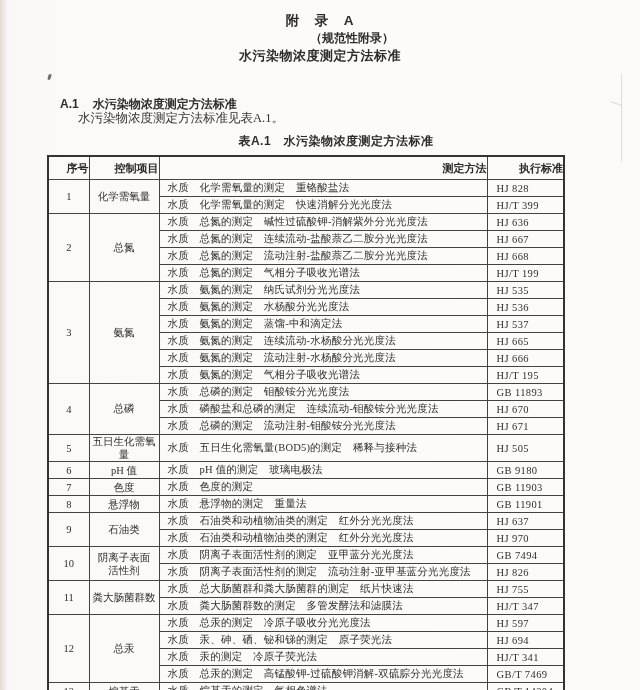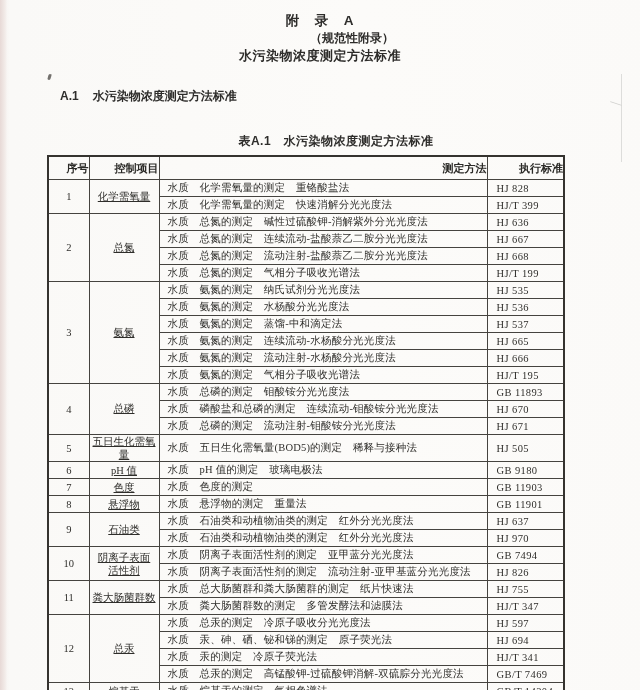--- a/index.html
+++ b/index.html
@@ -35,21 +35,21 @@
     position: absolute; left: 48px; top: 74px; width: 3px; height: 6px;
     background: #5a5855; border-radius: 2px 0 2px 1px; transform: rotate(14deg); opacity: .85;
   }
 
   .heading-block { position: absolute; left: 0; width: 640px; text-align: center; }
   .h-appendix  { top: 12px;  font: bold 13.5px "Liberation Sans", sans-serif; letter-spacing: 1px; }
   .h-normative { top: 30px;  font: bold 12px "Liberation Sans", sans-serif; margin-left: 32px; }
   .h-main      { top: 47px;  font: bold 13px "Liberation Sans", sans-serif; letter-spacing: .5px; }
 
   .section-line {
-    position: absolute; left: 60px; top: 88px;
+    position: absolute; left: 60px; top: 96px;
     font: bold 12px "Liberation Sans", sans-serif;
     text-align: center;
   }
   .section-line .sec-num { margin-right: 14px; }
 
   .intro-line {
     position: absolute; left: 78px; top: 110px;
     font-size: 12.5px; color: #33322f;
   }
 
@@ -69,41 +69,42 @@
     padding: 0;
     overflow: hidden;
   }
   .std-table thead th {
     height: 22px;
     font: bold 11px "Liberation Serif", "DejaVu Serif", serif;
     text-align: right; color: #2b2a27;
   }
   .std-table tbody td { height: 16px; font-size: 10.5px; color: #2f2e2b; }
   td.col-no   { text-align: center; font-size: 10px; }
-  td.col-item { text-align: center; white-space: pre-line; line-height: 1.25; font-size: 10.5px; text-decoration: underline; }
+  td.col-item { text-align: center; white-space: pre-line; line-height: 1.25; font-size: 10.5px; }
   td.col-method { padding-left: 8px; white-space: nowrap; letter-spacing: .2px; }
   td.col-std  { padding-left: 9px; font-size: 10px; letter-spacing: .4px; white-space: nowrap; }
 </style>
 </head>
 <body>
 
 <div class="page">
   <div class="edge-band"></div>
   <div class="crease"></div>
   <div class="crease-tick"></div>
   <div class="speck"></div>
 
   <div class="heading-block h-appendix">附　录　A</div>
   <div class="heading-block h-normative">（规范性附录）</div>
   <div class="heading-block h-main">水污染物浓度测定方法标准</div>
 
   <div class="section-line">
     <span class="sec-num">A.1</span><span>水污染物浓度测定方法标准</span>
   </div>
 
+  <div class="intro-line">水污染物浓度测定方法标准见表A.1。</div>
 
   <div class="table-caption">表A.1　水污染物浓度测定方法标准</div>
 
   <table class="std-table">
     <colgroup>
       <col style="width:41px">
         <col style="width:70px">
         <col style="width:328px">
         <col style="width:77px">
     </colgroup>

